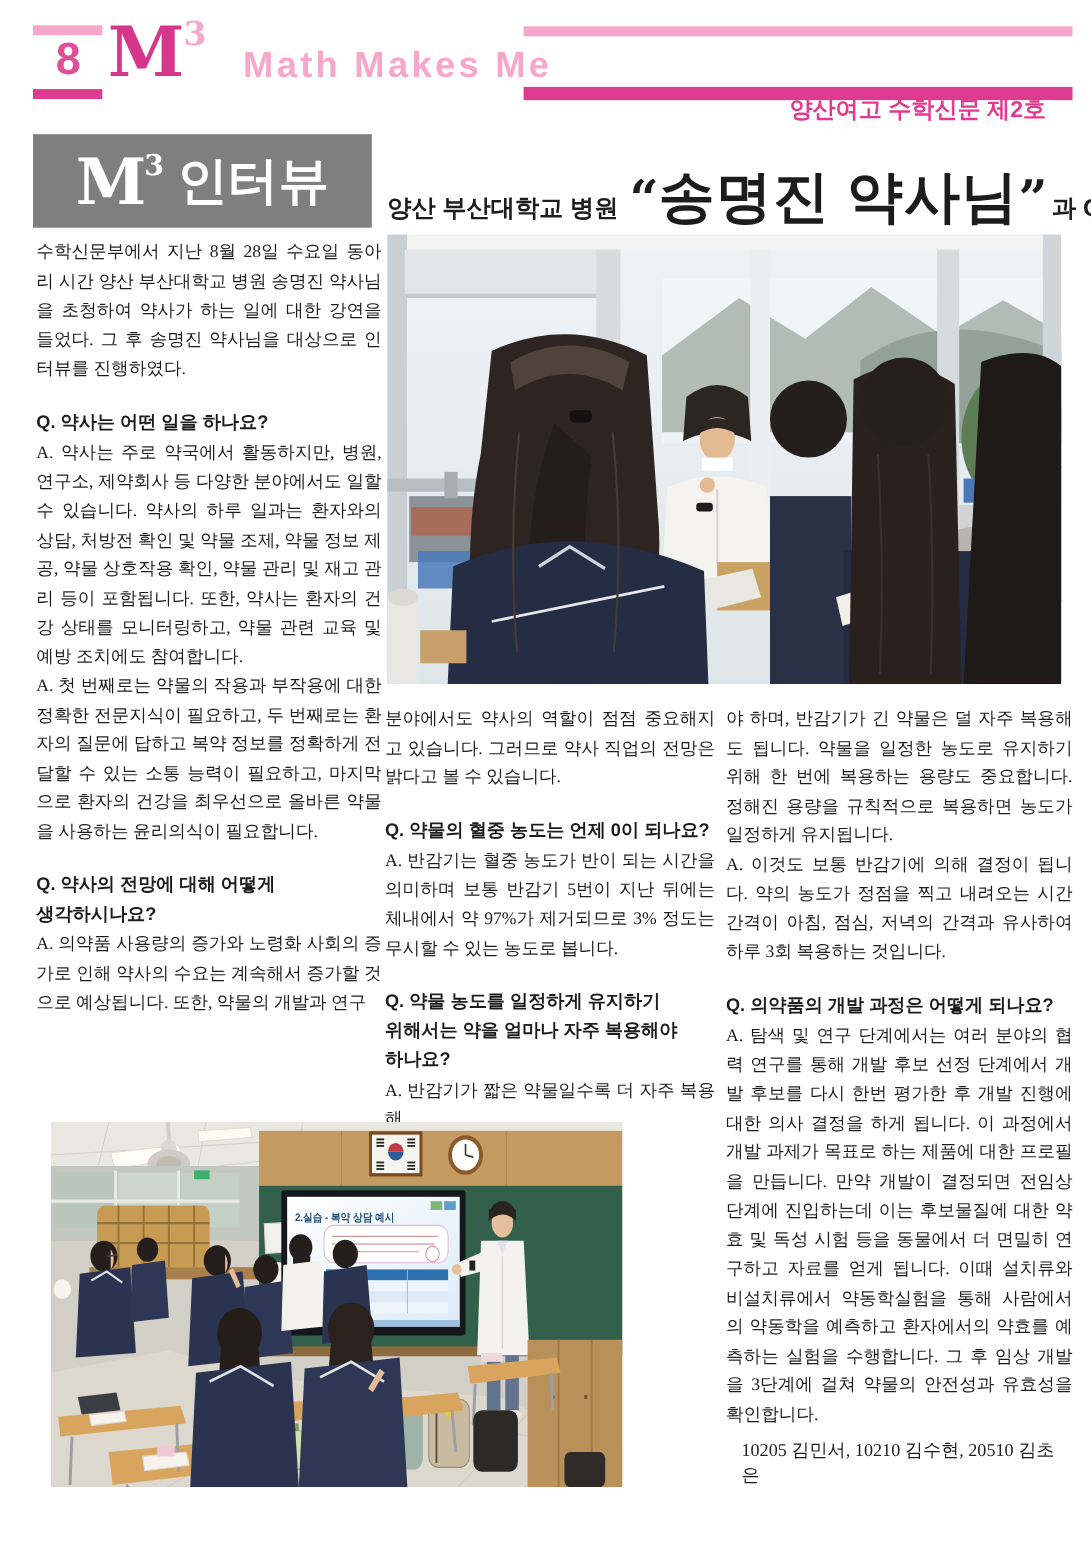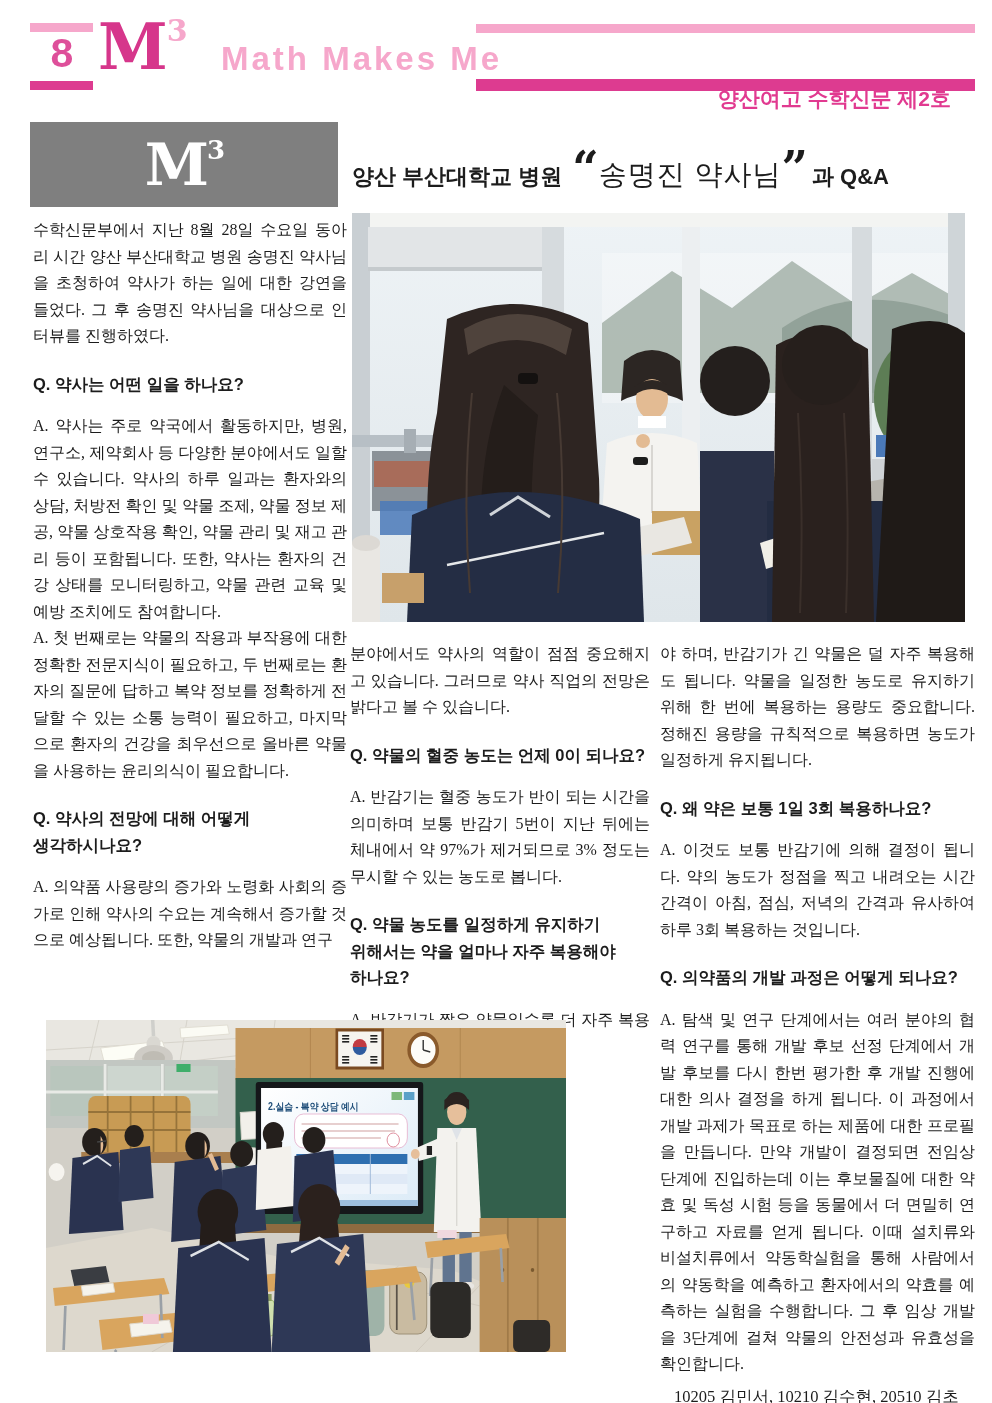--- a/index.html
+++ b/index.html
@@ -27,31 +27,31 @@
   .feature-box{position:absolute;left:30px;top:122px;width:308px;height:85px;background:var(--box_gray);
     display:flex;align-items:center;justify-content:center;color:#fff;}
   .feature-box .fm{font-family:"DejaVu Serif","Liberation Serif",serif;font-weight:700;font-size:58px;
     line-height:1;letter-spacing:-2px;}
   .feature-box .fm sup{font-size:26px;vertical-align:26px;}
   .feature-box .flabel{font-family:"Liberation Sans",sans-serif;font-weight:700;font-size:46px;margin-left:14px;}
   .feature-line{position:absolute;left:352px;top:128px;width:625px;height:80px;
     display:flex;align-items:baseline;white-space:nowrap;margin-top:17px;}
   .feature-line .sub{font-family:"Liberation Sans",sans-serif;font-weight:700;font-size:22px;}
   .feature-line .qm{font-family:"DejaVu Serif",serif;font-weight:700;font-size:46px;line-height:1;}
-  .feature-line .guest{font-family:"Liberation Sans",sans-serif;font-weight:400;font-size:28px;letter-spacing:1px;}
+  .feature-line .guest{font-family:"Liberation Sans",sans-serif;font-weight:700;font-size:51px;letter-spacing:1px;}
   .feature-line .suffix{font-family:"Liberation Sans",sans-serif;font-weight:700;font-size:22px;margin-left:4px;}
   
   .col{position:absolute;}
   #colA{left:33px;top:217px;width:314px;}
   #colB{left:350px;top:641px;width:300px;}
   #colC{left:660px;top:641px;width:315px;}
   .p-body,.p-a{font-size:16px;line-height:26.5px;text-align:justify;word-break:break-all;}
   .p-q{font-family:Liberation Sans, sans-serif;font-weight:700;font-size:16.5px;line-height:26.5px;
        margin-top:21px;word-break:keep-all;}
-  .p-q + .p-a{margin-top:16px;font-family:Liberation Serif, serif;}
+  .p-q + .p-a{margin-top:2px;font-family:Liberation Serif, serif;}
   .byline{margin-top:8px;font-size:16.5px;padding-left:14px;}
   
   .photo{position:absolute;overflow:hidden;}
   #photo-top{left:352px;top:213px;width:613px;height:409px;}
   #photo-bottom{left:46px;top:1020px;width:520px;height:332px;}
   .photo svg{display:block;width:100%;height:100%;}
 </style>
 </head>
 <body>
 
@@ -63,20 +63,21 @@
 
   <div class="logo"><span>M</span><sup>3</sup></div>
   <div class="tagline">Math Makes Me</div>
 
   <div class="bar pink" style="left:476px;top:24px;width:499px;height:9px;"></div>
   <div class="issue">양산여고 수학신문 제2호</div>
   <div class="bar mag" style="left:476px;top:79px;width:499px;height:12px;"></div>
 
   <div class="feature-box">
     <span class="fm"><span>M</span><sup>3</sup></span>
+    <span class="flabel">인터뷰</span>
   </div>
   <div class="feature-line">
     <span class="sub">양산 부산대학교 병원</span>
     <span class="qm" style="margin-left:10px;">“</span>
     <span class="guest">송명진 약사님</span>
     <span class="qm">”</span>
     <span class="suffix">과 Q&amp;A</span>
   </div>
 
   <div class="col" id="colA">
@@ -91,21 +92,20 @@
   <div class="col" id="colB">
     <p class="p-a">분야에서도 약사의 역할이 점점 중요해지고 있습니다. 그러므로 약사 직업의 전망은 밝다고 볼 수 있습니다.</p>
     <p class="p-q">Q. 약물의 혈중 농도는 언제 0이 되나요?</p>
     <p class="p-a">A. 반감기는 혈중 농도가 반이 되는 시간을 의미하며 보통 반감기 5번이 지난 뒤에는 체내에서 약 97%가 제거되므로 3% 정도는 무시할 수 있는 농도로 봅니다.</p>
     <p class="p-q">Q. 약물 농도를 일정하게 유지하기 위해서는 약을 얼마나 자주 복용해야 하나요?</p>
     <p class="p-a">A. 반감기가 짧은 약물일수록 더 자주 복용해</p>
   </div>
 
   <div class="col" id="colC">
     <p class="p-a">야 하며, 반감기가 긴 약물은 덜 자주 복용해도 됩니다. 약물을 일정한 농도로 유지하기 위해 한 번에 복용하는 용량도 중요합니다. 정해진 용량을 규칙적으로 복용하면 농도가 일정하게 유지됩니다.</p>
-    <p class="p-q">Q. 왜 약은 보통 1일 3회 복용하나요?</p>
     <p class="p-a">A. 이것도 보통 반감기에 의해 결정이 됩니다. 약의 농도가 정점을 찍고 내려오는 시간 간격이 아침, 점심, 저녁의 간격과 유사하여 하루 3회 복용하는 것입니다.</p>
     <p class="p-q">Q. 의약품의 개발 과정은 어떻게 되나요?</p>
     <p class="p-a">A. 탐색 및 연구 단계에서는 여러 분야의 협력 연구를 통해 개발 후보 선정 단계에서 개발 후보를 다시 한번 평가한 후 개발 진행에 대한 의사 결정을 하게 됩니다. 이 과정에서 개발 과제가 목표로 하는 제품에 대한 프로필을 만듭니다. 만약 개발이 결정되면 전임상 단계에 진입하는데 이는 후보물질에 대한 약효 및 독성 시험 등을 동물에서 더 면밀히 연구하고 자료를 얻게 됩니다. 이때 설치류와 비설치류에서 약동학실험을 통해 사람에서의 약동학을 예측하고 환자에서의 약효를 예측하는 실험을 수행합니다. 그 후 임상 개발을 3단계에 걸쳐 약물의 안전성과 유효성을 확인합니다.</p>
     <p class="byline">10205 김민서, 10210 김수현, 20510 김초은</p>
   </div>
 
   <div class="photo" id="photo-top">
     <svg viewBox="0 0 613 409" preserveAspectRatio="none">
       <defs>
         <linearGradient id="sky" x1="0" y1="0" x2="0" y2="1">

